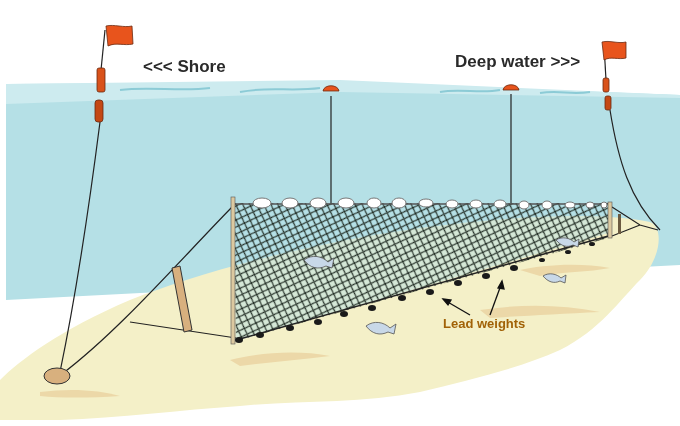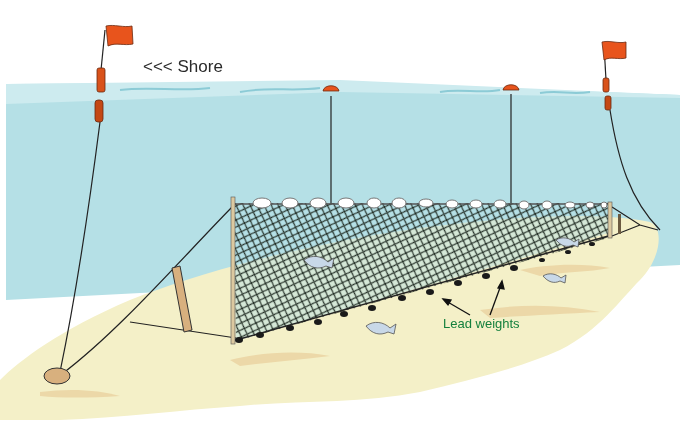--- a/index.html
+++ b/index.html
@@ -1,21 +1,21 @@
 <!DOCTYPE html>
 <html><head>
 <meta charset="utf-8">
 <style>
   html, body { margin:0; padding:0; background:#ffffff; }
   body { width:680px; height:426px; overflow:hidden; position:relative; font-family:"Liberation Sans", sans-serif; }
   #stage { position:absolute; left:0; top:0; width:680px; height:426px; }
-  .lbl { position:absolute; color:#2a2a2a; white-space:nowrap; font-family:"Liberation Sans", sans-serif; }
+  .lbl { position:absolute; color:#2a2a2a; white-space:nowrap; font-family:"Liberation Sans", sans-serif;font-weight:bold; }
   .lbl-shore { left:143px; top:57px; font-size:17px; }
   .lbl-deep { left:455px; top:52px; font-size:17px; }
-  .lbl-lead { left:443px; top:316px; font-size:13px; color:#15803d; }
+  .lbl-lead { left:443px; top:316px; font-size:13px; color:#a16207; }
   .lbl-copy { left:17px; top:398px; font-size:11px; color:#222; }
 </style>
 </head>
 <body>
 
 <div id="stage">
 <svg width="680" height="426" viewBox="0 0 680 426" xmlns="http://www.w3.org/2000/svg">
   <defs>
     <pattern id="mesh" width="9" height="9" patternUnits="userSpaceOnUse" patternTransform="rotate(20)">
       <path d="M0 0 L9 9 M9 0 L0 9" stroke="#1f2a22" stroke-width="1.2" fill="none"></path>
@@ -131,14 +131,15 @@
 
   <g>
     <line x1="604" y1="45" x2="606" y2="80" stroke="#222" stroke-width="1.2"></line>
     <path d="M602,42 C610,40 618,44 626,42 L626,58 C618,60 611,56 604,60 Z" fill="#e8541c" stroke="#6b2a10" stroke-width="0.8"></path>
     <rect x="603" y="78" width="6" height="14" rx="2" fill="#d9521a" stroke="#6b2a10" stroke-width="0.8"></rect>
     <rect x="605" y="96" width="6" height="14" rx="2" fill="#c44814" stroke="#6b2a10" stroke-width="0.8"></rect>
   </g>
 </svg>
 
 <div class="lbl lbl-shore">&lt;&lt;&lt;  Shore</div>
+<div class="lbl lbl-deep">Deep water &gt;&gt;&gt;</div>
 <div class="lbl lbl-lead">Lead weights</div>
 </div>
 
 </body></html>

